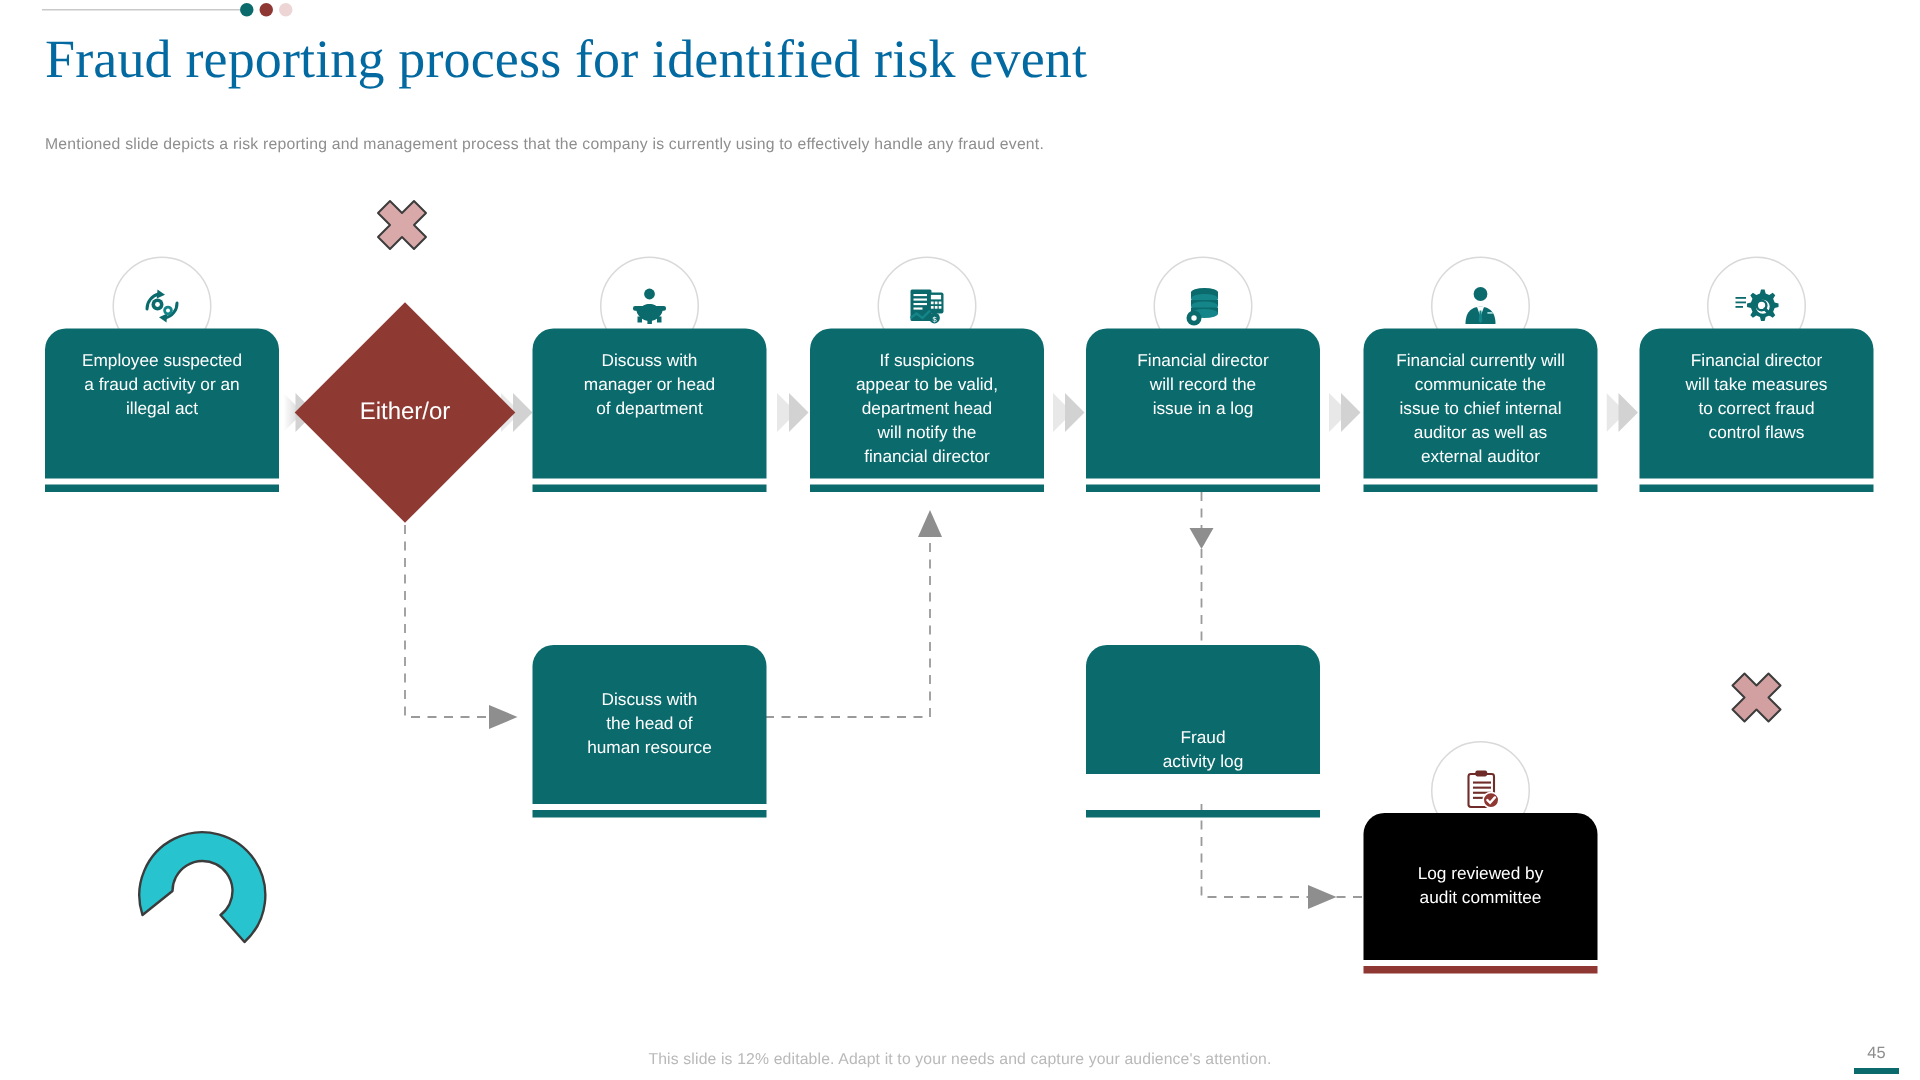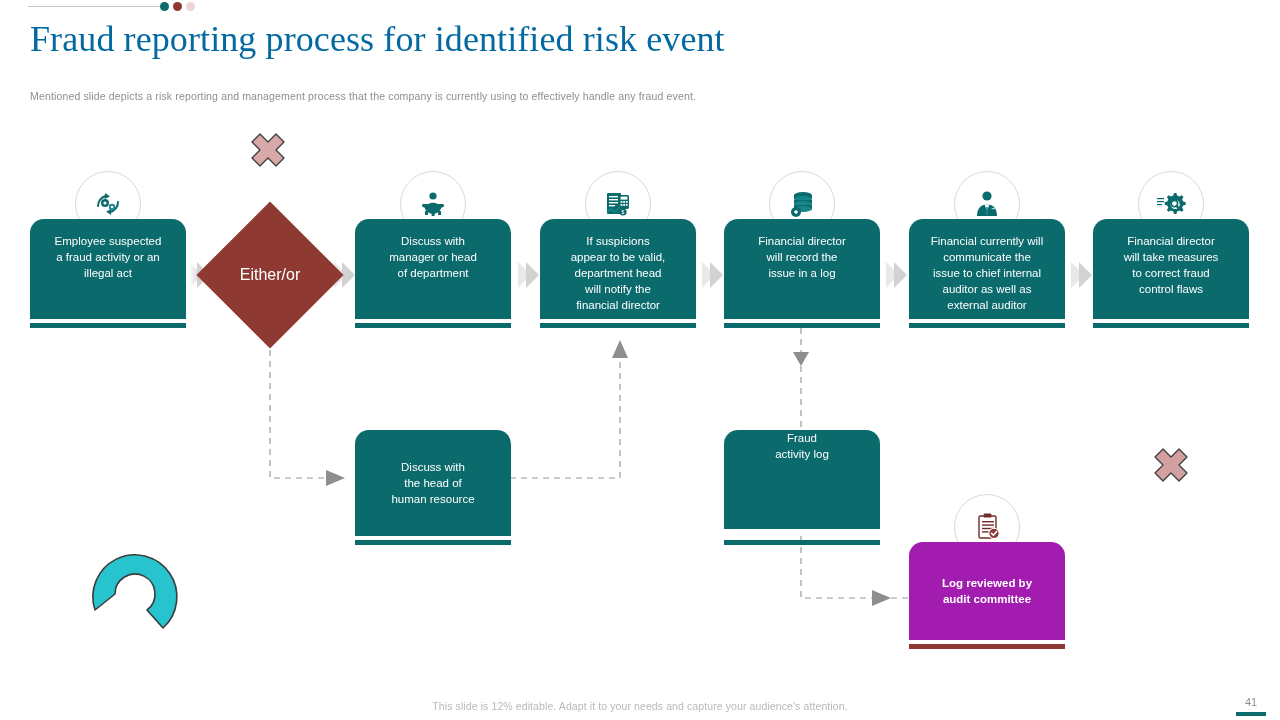--- a/index.html
+++ b/index.html
@@ -48,21 +48,21 @@
     box-sizing:border-box;
     display:flex;align-items:flex-start;justify-content:center;
     color:#ffffff;font-size:11.5px;line-height:16px;text-align:center;
     padding:14px 9px 0 9px;
   }
   .box-bar{
     position:absolute;left:0;width:100%;height:5px;
   }
   .teal{background:#0b6a6c;}
   .teal-bar{background:#0b6a6c;}
-  .maroon{background:#a21caf;font-weight:bold;}
+  .maroon{background:#000000;}
   .maroon-bar{background:#8e3733;}
 
   
   .diamond{
     position:absolute;width:104px;height:104px;
     background:#8e3a33;transform:rotate(45deg);
   }
   .diamond-label{
     position:absolute;width:104px;height:104px;
     display:flex;align-items:center;justify-content:center;
@@ -296,21 +296,21 @@
   <div class="node" style="left:355px;top:382px;width:156px;">
     <div class="box teal" style="top:48px;height:106px;align-items:center;padding-top:0;">
       <span style="white-space:pre-line">Discuss with
 the head of
 human resource</span>
     </div>
     <div class="box-bar teal-bar" style="top:158px;"></div>
   </div>
 
   <div class="node" style="left:724px;top:382px;width:156px;">
-    <div class="box teal" style="top:48px;height:99px;align-items:flex-start;padding-top:0;">
+    <div class="box teal" style="top:48px;height:86px;align-items:flex-end;padding-top:0;">
       <span style="white-space:pre-line">Fraud
 activity log</span>
     </div>
     <div class="box-bar teal-bar" style="top:158px;"></div>
   </div>
 
   <div class="node" style="left:909px;top:494px;width:156px;">
     <div class="circle">
       <svg width="34" height="34" viewBox="0 0 34 34">
         <rect x="9" y="6" width="17" height="22" rx="1.6" fill="#ffffff" stroke="#6f2c28" stroke-width="1.4"></rect>
@@ -335,16 +335,16 @@
   </svg>
   <svg class="xmark" style="left:1149px;top:443px;" width="44" height="44" viewBox="0 0 44 44">
     <path d="M14,6 L22,14 L30,6 L38,14 L30,22 L38,30 L30,38 L22,30 L14,38 L6,30 L14,22 L6,14 Z" fill="#d2a0a0" stroke="#3c3c3c" stroke-width="1.3" stroke-linejoin="round"></path>
   </svg>
 
   <svg class="arc" style="left:85px;top:548px;" width="108" height="92" viewBox="0 0 108 92">
     <path d="M10,62 A42,42 0 1 1 78,80 L62,62 A20,20 0 1 0 30,46 Z" fill="#27c3ce" stroke="#3c3c3c" stroke-width="1.6" stroke-linejoin="round"></path>
   </svg>
 
   <div class="footer">This slide is 12% editable. Adapt it to your needs and capture your audience's attention.</div>
-  <div class="pagenum">41</div>
+  <div class="pagenum">45</div>
   <div class="pagebar"></div>
 
 </div>
 
 </body></html>

